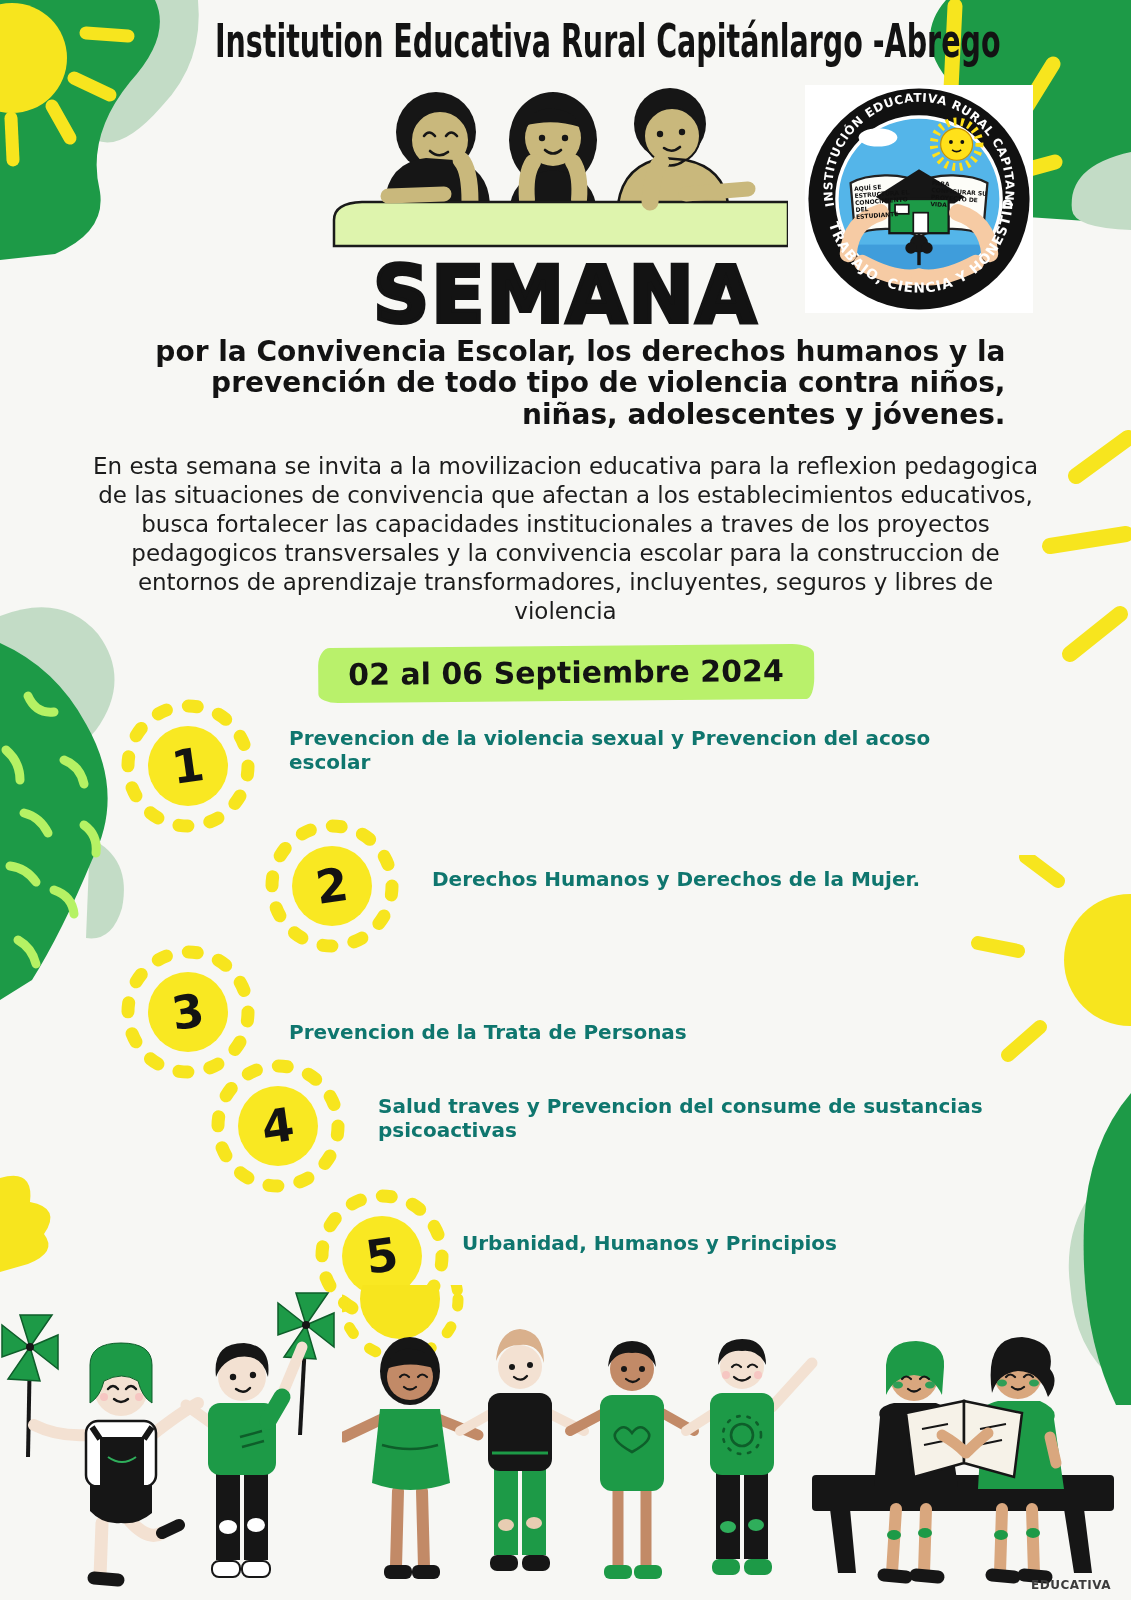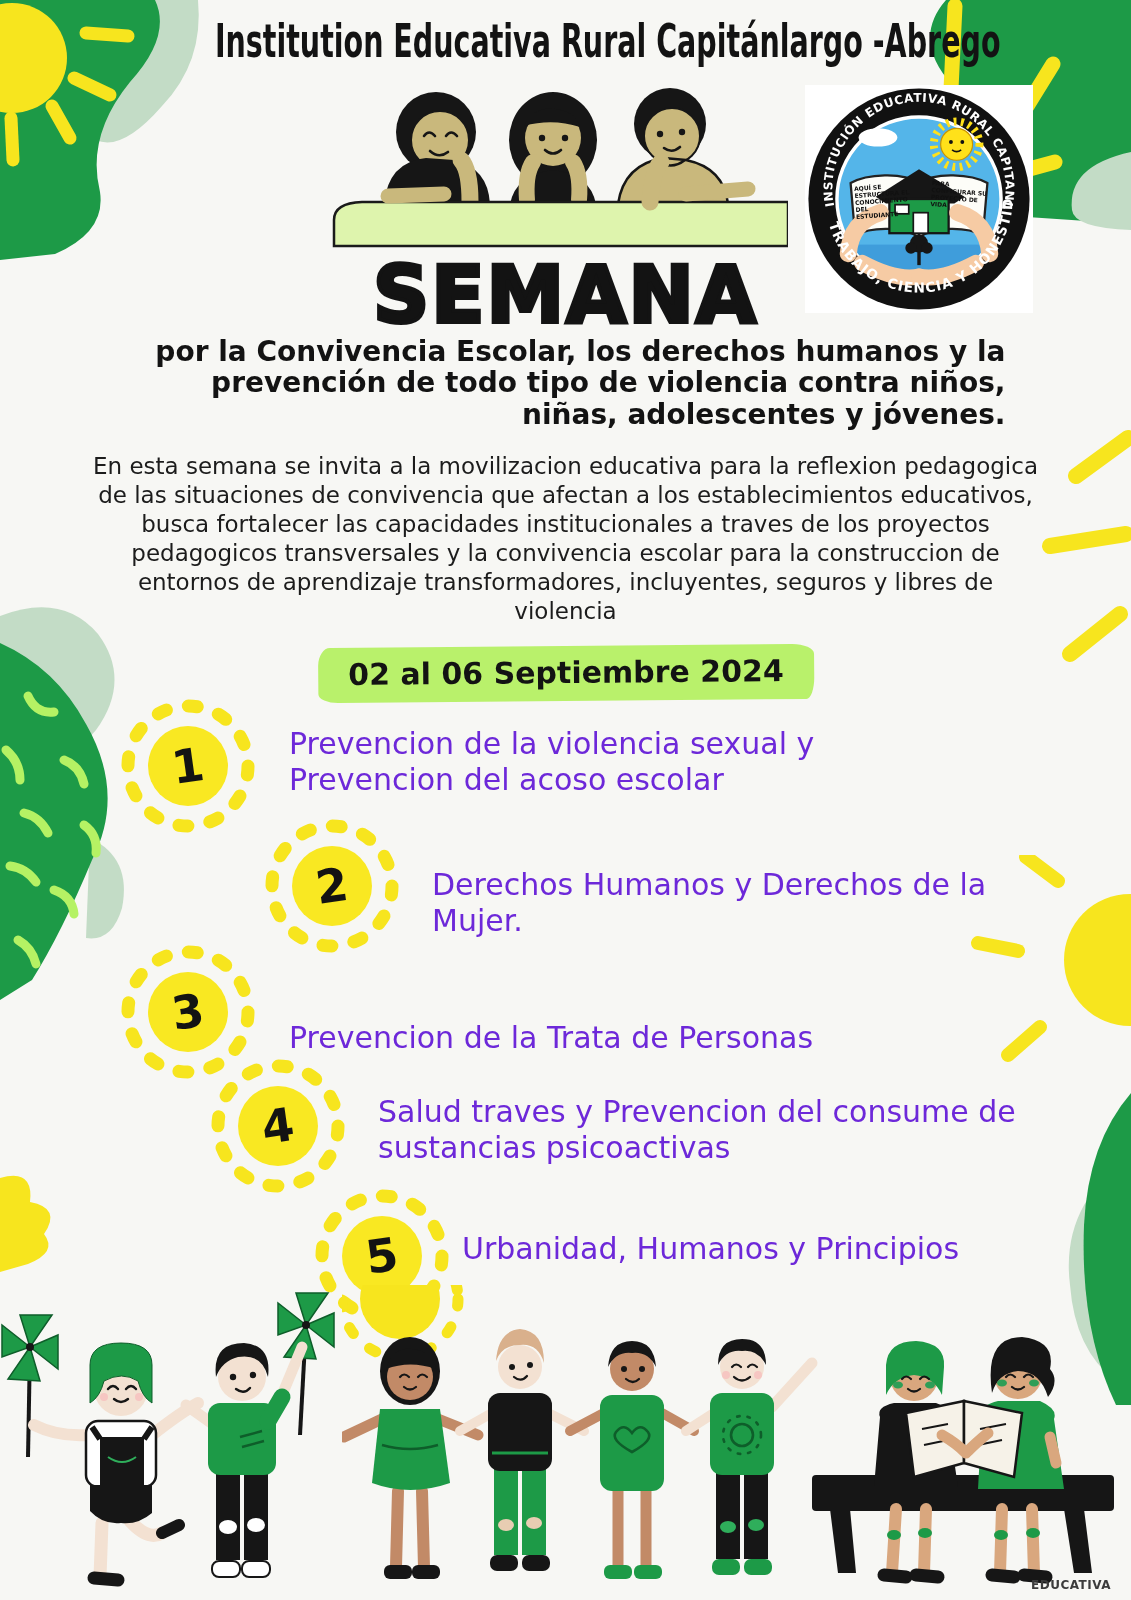--- a/index.html
+++ b/index.html
@@ -13,21 +13,21 @@
                 white-space:nowrap;transform:scaleX(.62);letter-spacing:0;color:#131313;}
   .main-title{top:250px;left:0;width:100%;text-align:center;font-size:78px;font-weight:bold;
               letter-spacing:2px;color:#131313;-webkit-text-stroke:4px #131313;}
   .subtitle{top:336px;left:50%;transform:translateX(-50%);width:880px;text-align:right;
             font-size:28px;font-weight:bold;line-height:1.12;color:#131313;}
   .description{top:452px;left:50%;transform:translateX(-50%);width:950px;text-align:center;
                font-size:23px;line-height:1.26;color:#1c1c1c;}
   .date-badge{top:646px;left:50%;transform:translateX(-50%) rotate(-.5deg);
               background:#b9f16b;color:#131313;font-size:30px;font-weight:bold;
               padding:9px 30px 11px;border-radius:12px 22px 8px 20px/18px 10px 22px 9px;}
-  .agenda-text{font-size:30px;font-weight:normal;line-height:1.2;color:#6d28d9;}
+  .agenda-text{font-size:20px;font-weight:bold;line-height:1.2;color:#0f766e;}
   .credit{right:20px;bottom:8px;font-size:12px;font-weight:bold;color:#3c3c3c;letter-spacing:.5px;}
 
   
   .sun-rays{fill:none;stroke:#f7e51e;stroke-width:13;stroke-dasharray:9 22.4;stroke-linecap:round;}
   .sun-disc{fill:#f9e822;}
   .sun-num{font-size:46px;font-weight:bold;fill:#131313;text-anchor:middle;dominant-baseline:central;
            font-family:"DejaVu Sans",sans-serif;}
 
   
   .logo{top:85px;left:805px;width:228px;height:228px;background:#fff;}

